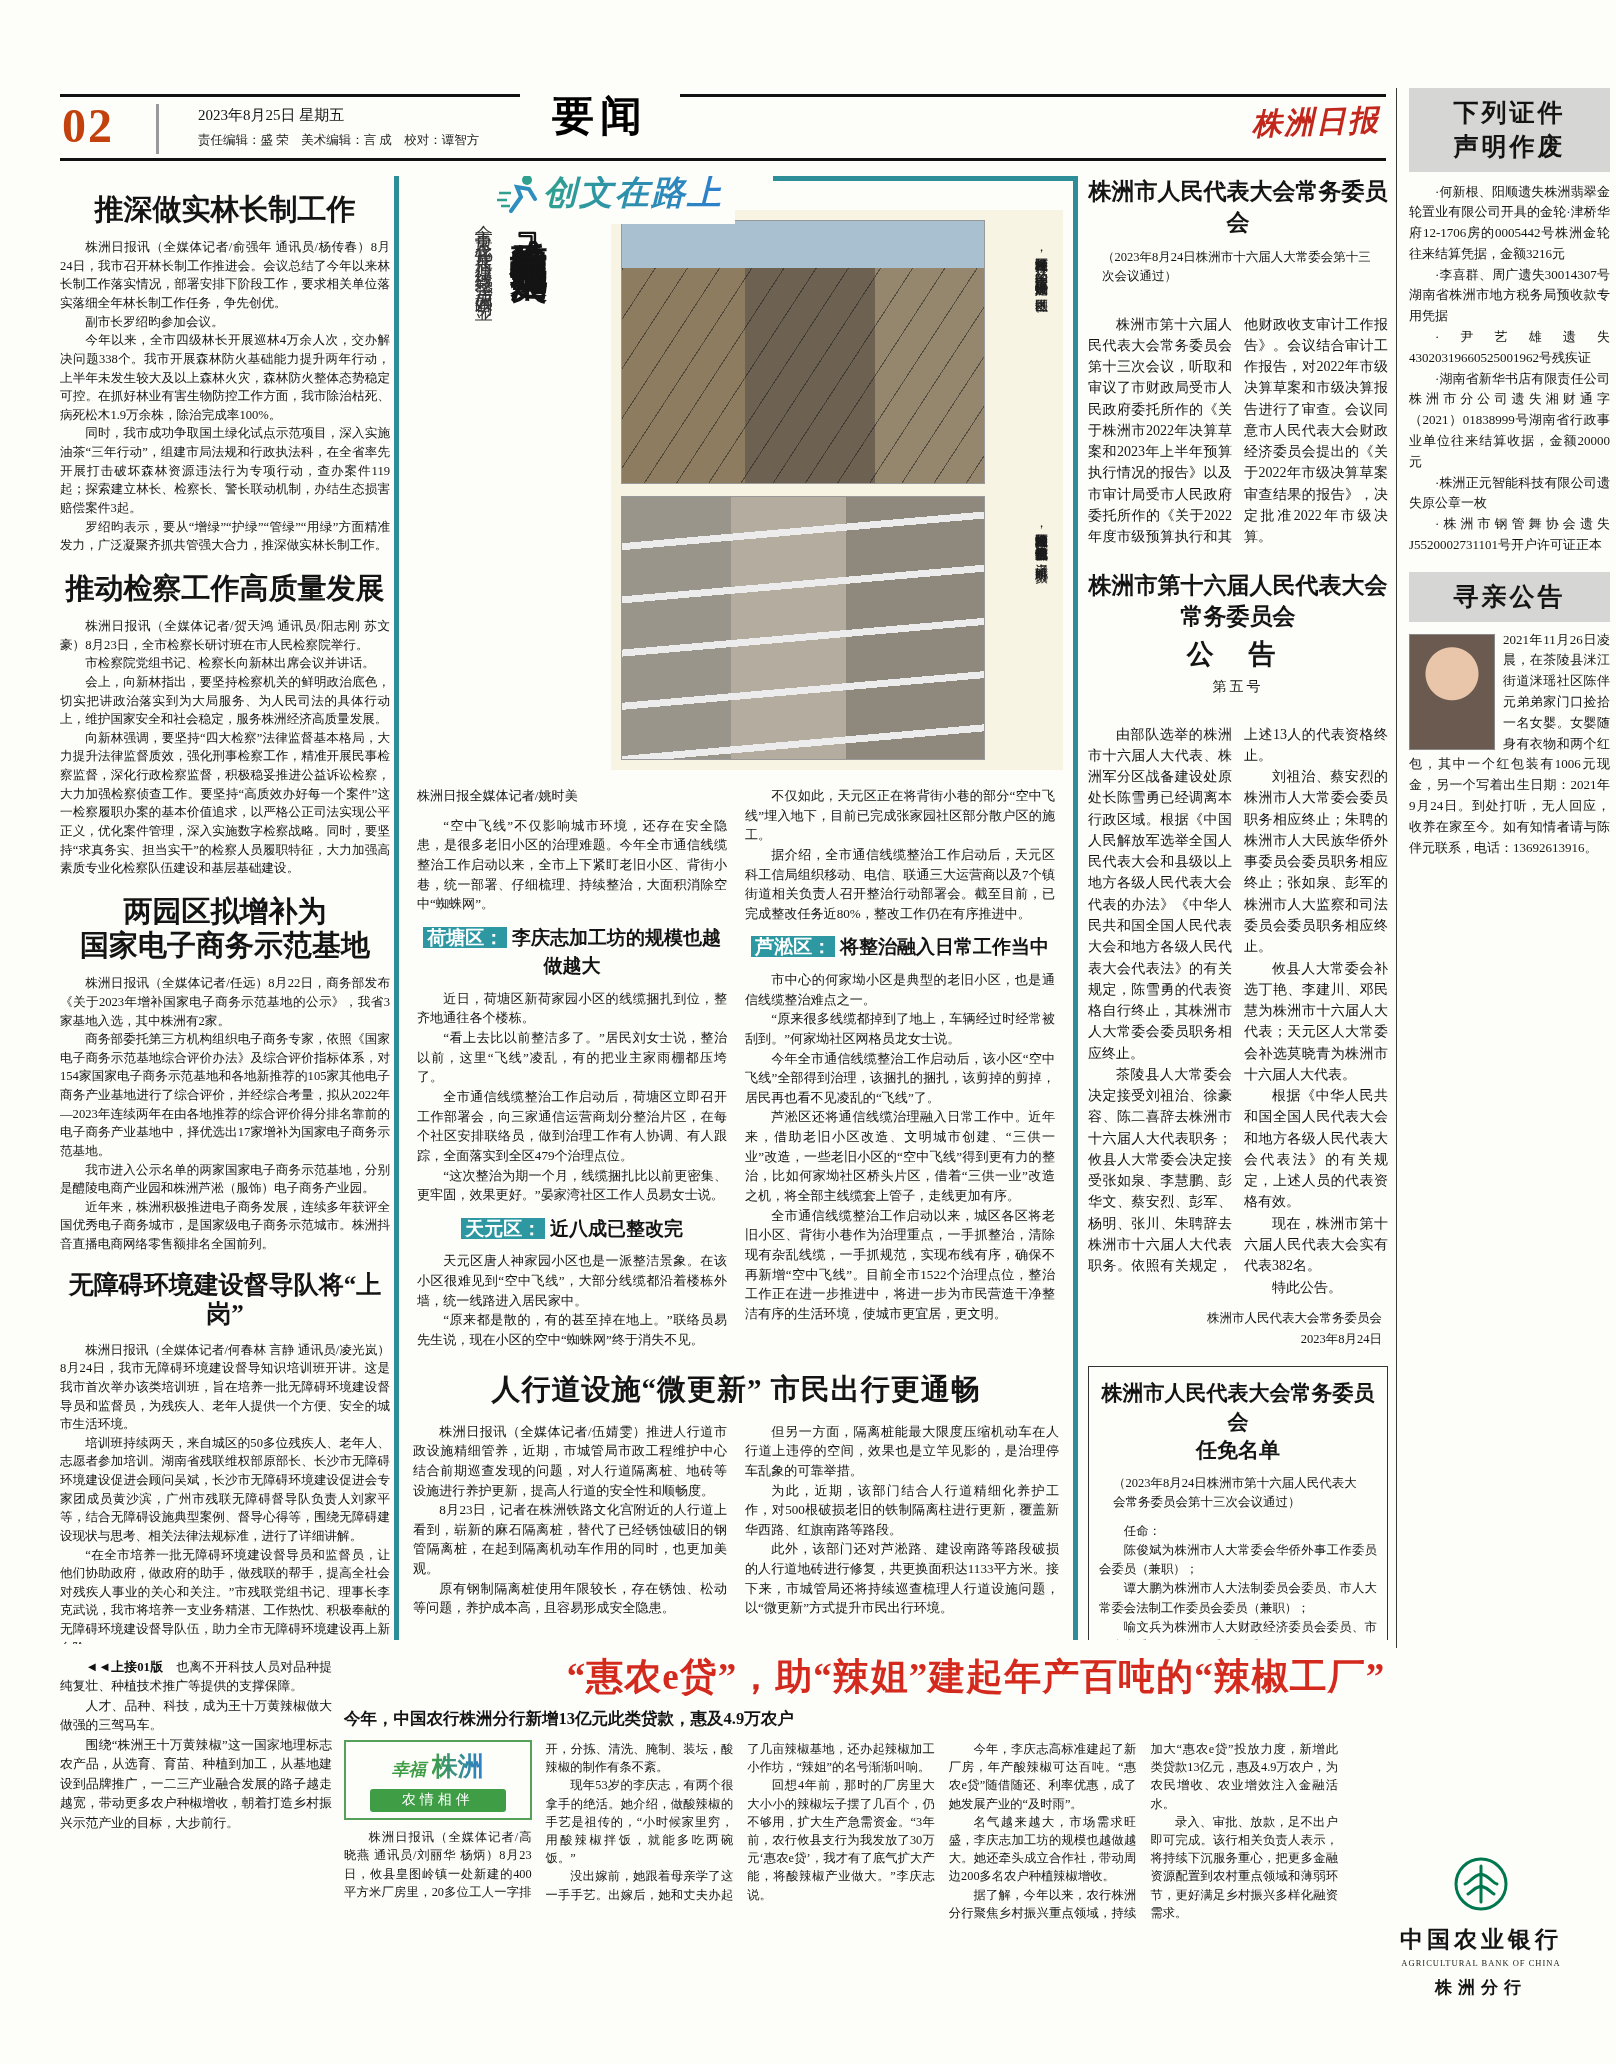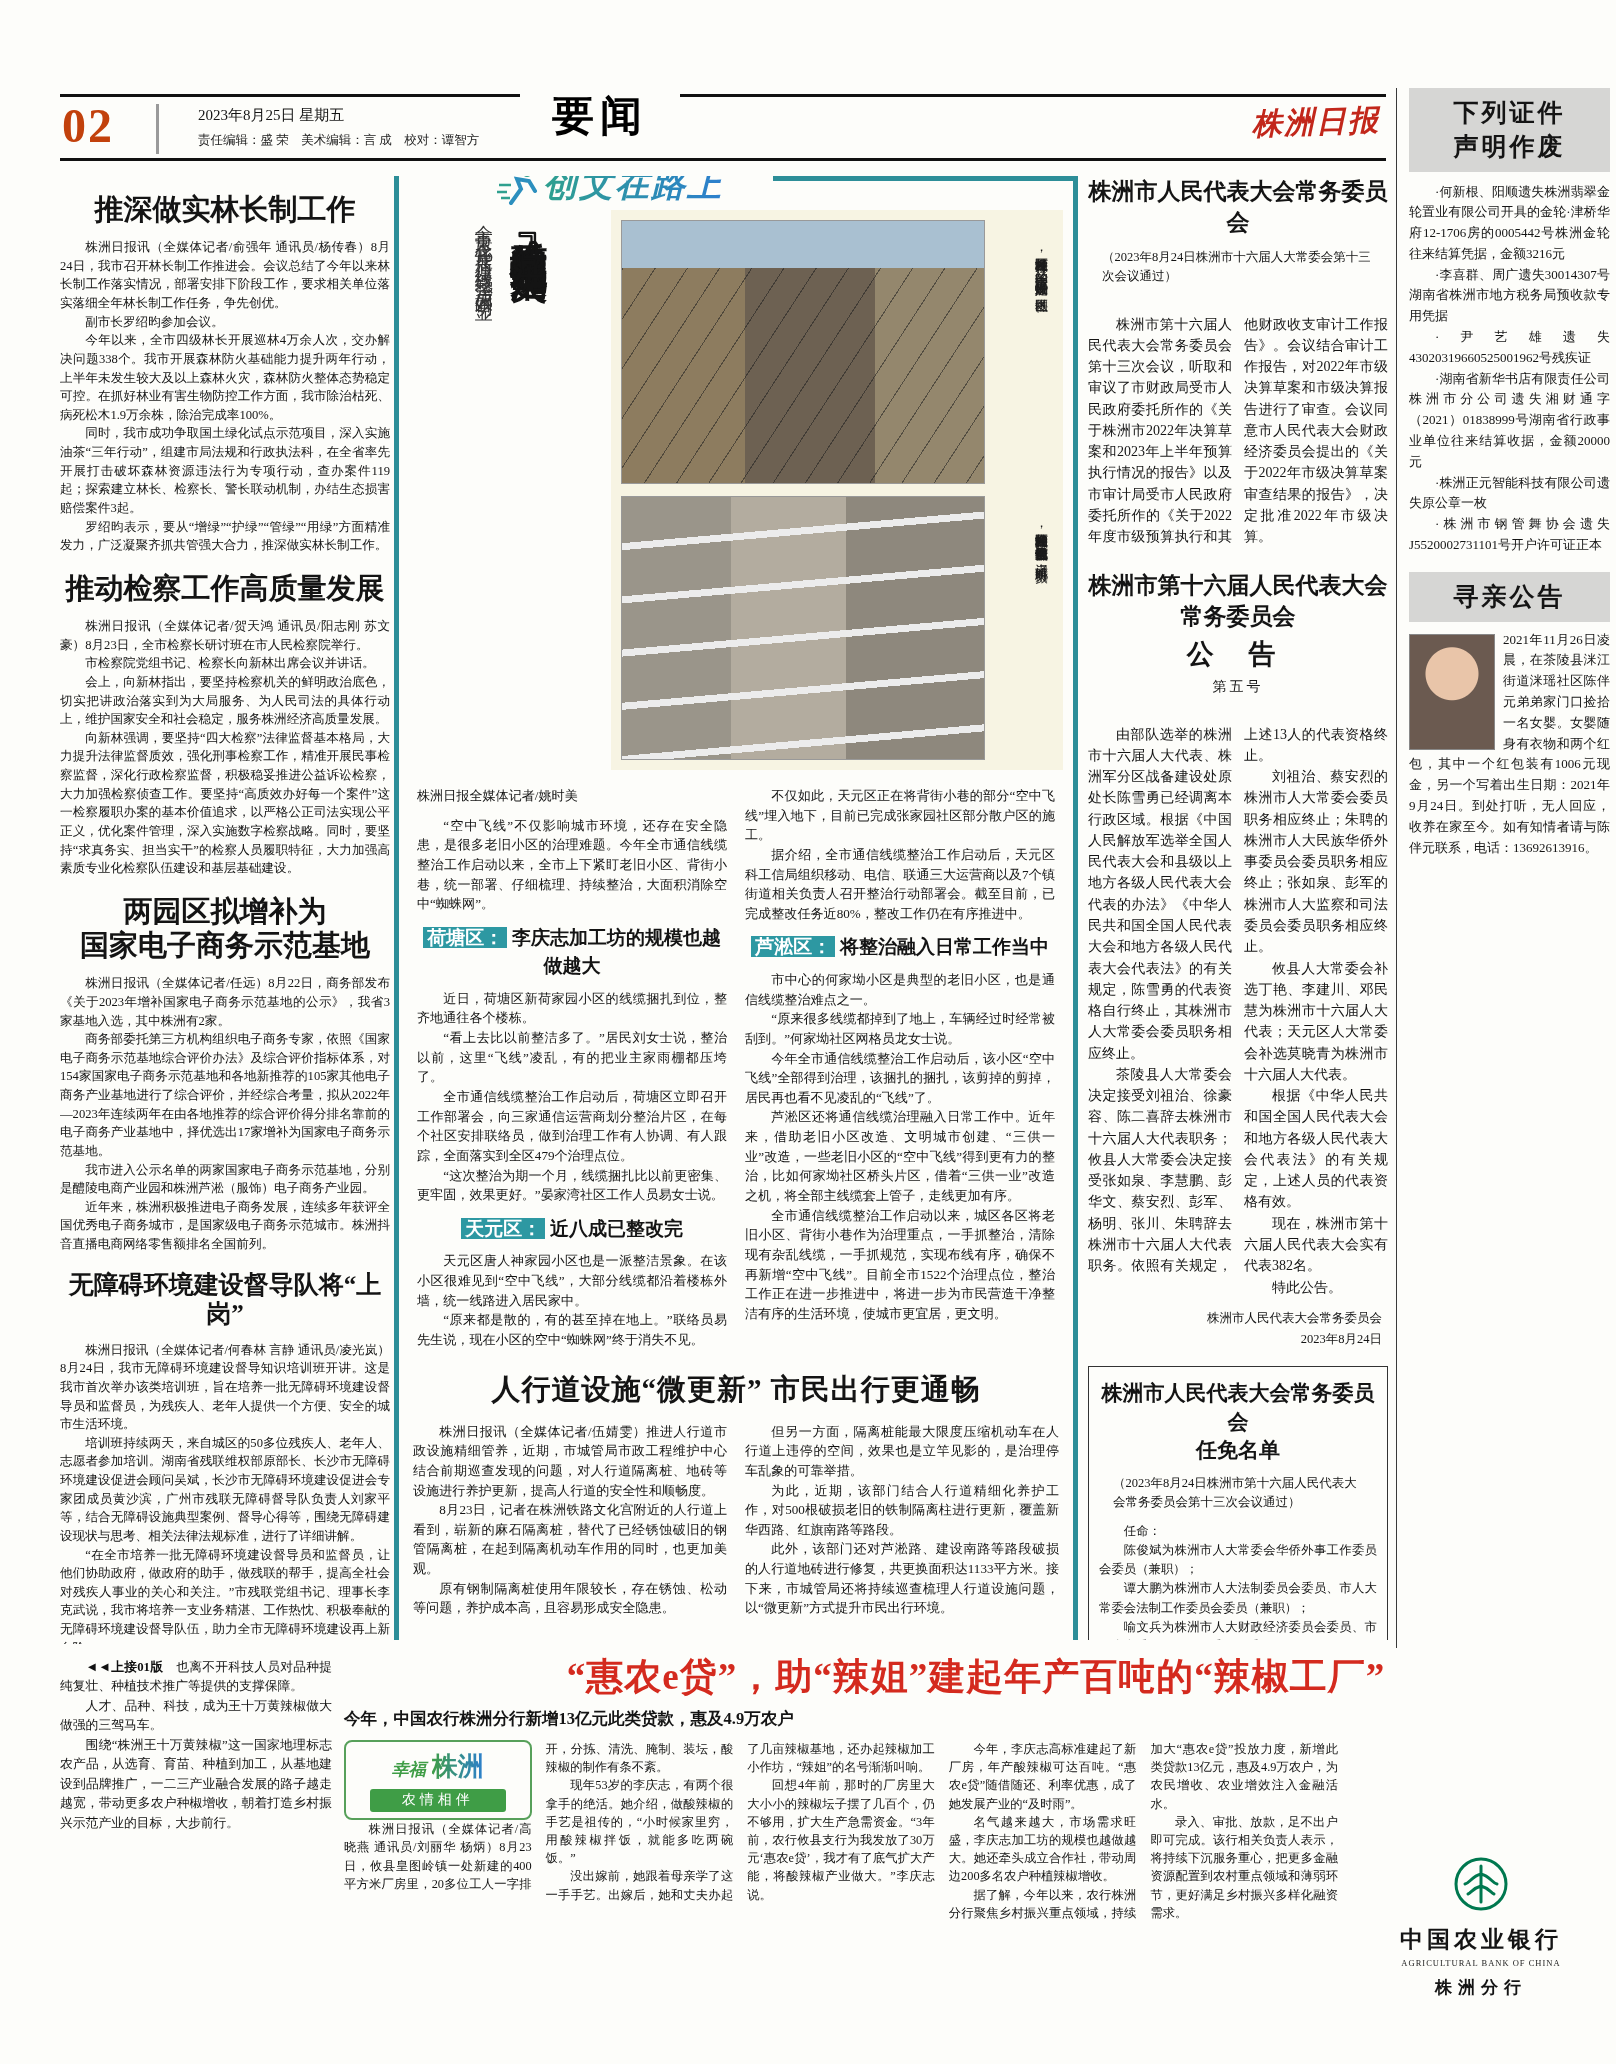--- a/index.html
+++ b/index.html
@@ -18,21 +18,21 @@
   
   .left-col { position:absolute; left:60px; top:176px; width:330px; height:1468px; overflow:hidden; }
   .left-col h2 { text-align:center; font-weight:800; line-height:1.18; margin:16px 0 12px; }
   .h-one { font-size:29px; }
   .h-two { font-size:29px; }
   .body-text p { font-size:12.6px; line-height:1.48; text-align:justify; text-indent:2em; }
 
   
   .feature { position:absolute; left:394px; top:176px; width:684px; height:1464px; border-left:5px solid #2d8e98; border-right:5px solid #2d8e98; overflow:hidden; }
   .feature-topline { position:absolute; top:0; right:0; width:300px; height:5px; background:#2d8e98; }
-  .cw-logo { position:absolute; top:-14px; left:86px; display:flex; align-items:center; background:#fdfdfa; padding:0 12px; }
+  .cw-logo { position:absolute; top:-14px; left:86px; display:flex; align-items:center; background:#fdfdfa; padding:8px 12px; }
   .cw-logo-text { font-size:34px; font-weight:800; font-style:italic; letter-spacing:2px;
      background:linear-gradient(90deg,#2fa08e,#2c7fce); -webkit-background-clip:text; background-clip:text; color:transparent; }
   .feat-row1 { display:flex; margin:34px 10px 0 12px; height:560px; }
   .vhead { display:flex; flex:0 0 200px; justify-content:center; }
   .vsub { writing-mode:vertical-rl; font-size:18px; letter-spacing:5px; color:#333; margin-right:10px; }
   .vtitle { writing-mode:vertical-rl; font-size:37px; font-weight:900; letter-spacing:2px; line-height:1.2; }
   .photo-area { flex:1; background:#f7f4e3; padding:10px; display:flex; flex-direction:column; gap:12px; }
   .photo-row { display:flex; gap:10px; flex:1; }
   .photo { flex:1; border:1px solid #999; }
   .photo-before { background:
@@ -78,21 +78,21 @@
       background: radial-gradient(circle at 50% 34%, #e9c5a9 0 26px, #6b5a50 27px 60%), linear-gradient(180deg,#5c4c44 0 62%, #efefef 62%); }
 
   
   .bottom-left { position:absolute; left:60px; top:1658px; width:272px; height:386px; overflow:hidden; }
   .bottom-left p { font-size:12.8px; line-height:1.52; text-align:justify; text-indent:2em; }
   .cont-tag { font-weight:800; color:#111; }
   .bottom-headline { position:absolute; left:336px; top:1652px; width:1280px; text-align:center; font-size:37px; font-weight:900; color:#d42a1e; letter-spacing:1px; }
   .bottom-subhead { position:absolute; left:344px; top:1708px; font-size:16.5px; font-weight:700; }
   .bottom-body { position:absolute; left:344px; top:1740px; width:994px; height:306px; column-count:5; column-gap:14px; font-size:12.3px; line-height:1.48; text-align:justify; overflow:hidden; }
   .bottom-body p { text-indent:2em; }
-  .brand { break-inside:avoid; border:2px solid #57a05a; border-radius:8px; padding:6px 24px; margin-bottom:0; text-align:center; }
+  .brand { break-inside:avoid; border:2px solid #57a05a; border-radius:0; padding:6px 24px; margin-bottom:8px; text-align:center; }
   .brand-l1 { font-size:17px; font-style:italic; color:#3f9d46; font-weight:700; display:inline-block; margin-right:6px; }
   .brand-l2 { font-size:26px; font-weight:900; background:linear-gradient(90deg,#3f9d46,#2c7fce); -webkit-background-clip:text; background-clip:text; color:transparent; }
   .brand-l3 { display:block; margin-top:3px; background:#3f9d46; color:#fff; font-size:14px; letter-spacing:4px; border-radius:3px; padding:1px 0; }
   .bank { position:absolute; left:1352px; top:1856px; width:258px; text-align:center; }
   .bank-name { font-size:23px; font-weight:800; letter-spacing:4px; margin-top:8px; }
   .bank-en { font-size:8.5px; letter-spacing:1px; margin-top:3px; color:#222; }
   .bank-branch { font-size:17px; font-weight:700; letter-spacing:6px; margin-top:8px; }
 </style>
 </head>
 <body>

